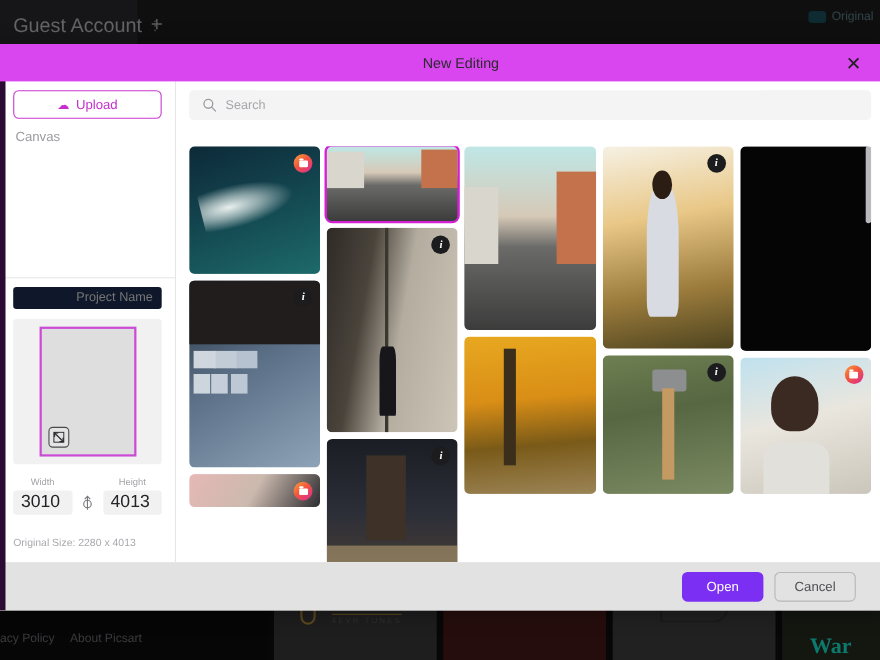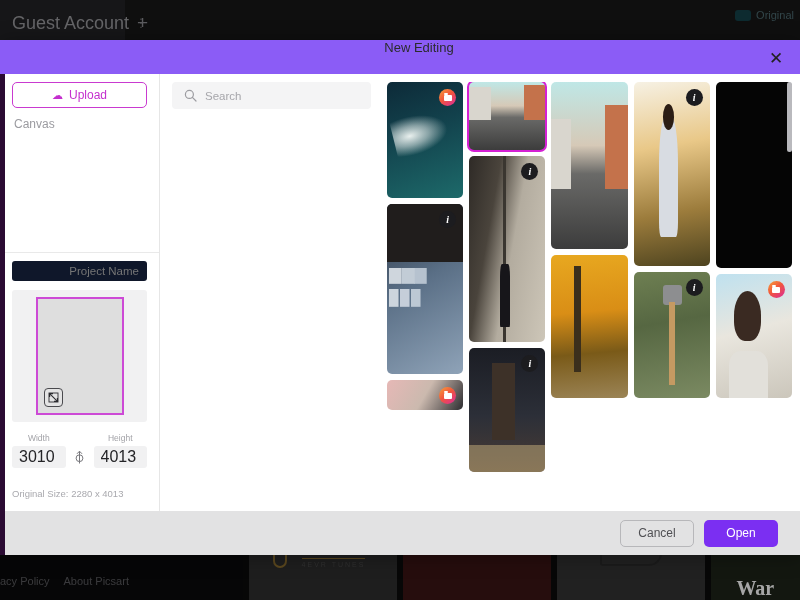--- a/index.html
+++ b/index.html
@@ -39,21 +39,21 @@
   #bg-card-0 { width: 250px; background: #0a0a0b; }
   #bg-card-1 { width: 152px; background: #2e2e2e; display: flex; align-items: center; justify-content: center; gap: 7px; }
   #bg-card-2 { width: 152px; background: #3b1414; }
   #bg-card-3 { width: 152px; background: #343434; display: flex; align-items: center; justify-content: center; }
   #bg-card-4 { width: 92px; background: #1e2419; display: flex; align-items: flex-end; justify-content: center; }
   .bg-mic { width: 14px; height: 30px; border: 2px solid #8a6d2e; border-radius: 7px; }
   .bg-matron { display: flex; flex-direction: column; align-items: center; }
   .bg-matron-a { color: #1a1a1a; font-size: 17px; font-weight: bold; letter-spacing: 1px; }
   .bg-matron-b { color: #4a4a4a; font-size: 7px; letter-spacing: 2px; border-top: 1px solid #8a6d2e; padding-top: 2px; }
   .bg-horn { width: 62px; height: 26px; border: 2px solid #2a2a2a; border-radius: 3px 14px 14px 3px; }
-  .bg-war { color: #ffffff; font-size: 20px; font-weight: bold; font-family: "Liberation Serif", serif; }
+  .bg-war { color: #14b8a6; font-size: 20px; font-weight: bold; font-family: "Liberation Serif", serif; }
   #bg-footer {
     position: absolute; left: 0; top: 516px; width: 250px; height: 38px;
     display: flex; align-items: center; gap: 14px; padding-left: 0px;
   }
   .bg-foot-link { color: #5a5a5e; font-size: 11px; }
 
   #bg-toolstrip {
     position: absolute; left: 140px; right: 0; top: -2px; height: 20px;
     display: flex; gap: 5px;
   }
@@ -63,21 +63,21 @@
   #overlay { position: absolute; inset: 0; background: rgba(0,0,0,0.35); }
   #modal {
     position: absolute; left: 0; top: 40px; width: 800px; height: 515px;
     background: #ffffff; overflow: hidden;
     box-shadow: 0 2px 18px rgba(0,0,0,0.35);
   }
   #modal-edge { position: absolute; left: 0; top: 0; width: 5px; height: 100%; background: #2b0b33; }
 
   #modal-header {
     height: 34px; position: relative; display: flex;
-    justify-content: center; background: #8b5cf6; padding-left: 38px;
+    align-items: center; justify-content: center; background: #d946ef; padding-left: 38px;
   }
   #modal-title { font-size: 13px; color: #2b2b2e; }
   #modal-close {
     position: absolute; right: 14px; top: 8px; width: 20px; height: 20px;
     display: flex; align-items: center; justify-content: center;
     color: #222; font-size: 17px; cursor: pointer; line-height: 1;
   }
 
   #modal-body { display: flex; height: 437px; }
 
@@ -129,21 +129,21 @@
     font-family: "Liberation Sans", sans-serif;
   }
   #link-ratio {
     width: 16px; height: 22px; display: flex; align-items: center;
     justify-content: center; color: #77777c; cursor: pointer; margin-bottom: 0;
   }
   #orig-size { margin-top: 20px; font-size: 9.5px; color: #a9a9ae; }
   #sidebar-bottom-pad { flex: 0 0 12px; }
 
   
-  #content { flex: 1; display: flex; flex-direction: row; background: #fff; padding: 8px 8px 0 12px; gap: 16px; }
+  #content { flex: 1; display: flex; flex-direction: column; background: #fff; padding: 8px 8px 0 12px; gap: 16px; }
   #search-bar {
     height: 27px; background: #f4f4f5; border-radius: 4px; display: flex;
     align-items: center; gap: 8px; padding: 0 12px; margin-bottom: 8px;
   }
   #search-ico { color: #9c9ca1; font-size: 12px; display: flex; }
   #search-input {
     flex: 1; border: none; background: transparent; outline: none;
     font-size: 11.5px; color: #6a6a6e;
     font-family: "Liberation Sans", sans-serif;
   }
@@ -415,16 +415,16 @@
             </div>
           </div>
         <div id="scrollbar-track">
           <div id="scrollbar-thumb"></div>
         </div>
       </div>
     </div>
   </div>
 
   <div id="modal-footer">
+    <button id="open-btn">Open</button>
     <button id="cancel-btn">Cancel</button>
-    <button id="open-btn">Open</button>
   </div>
 </div>
 
 </body></html>

